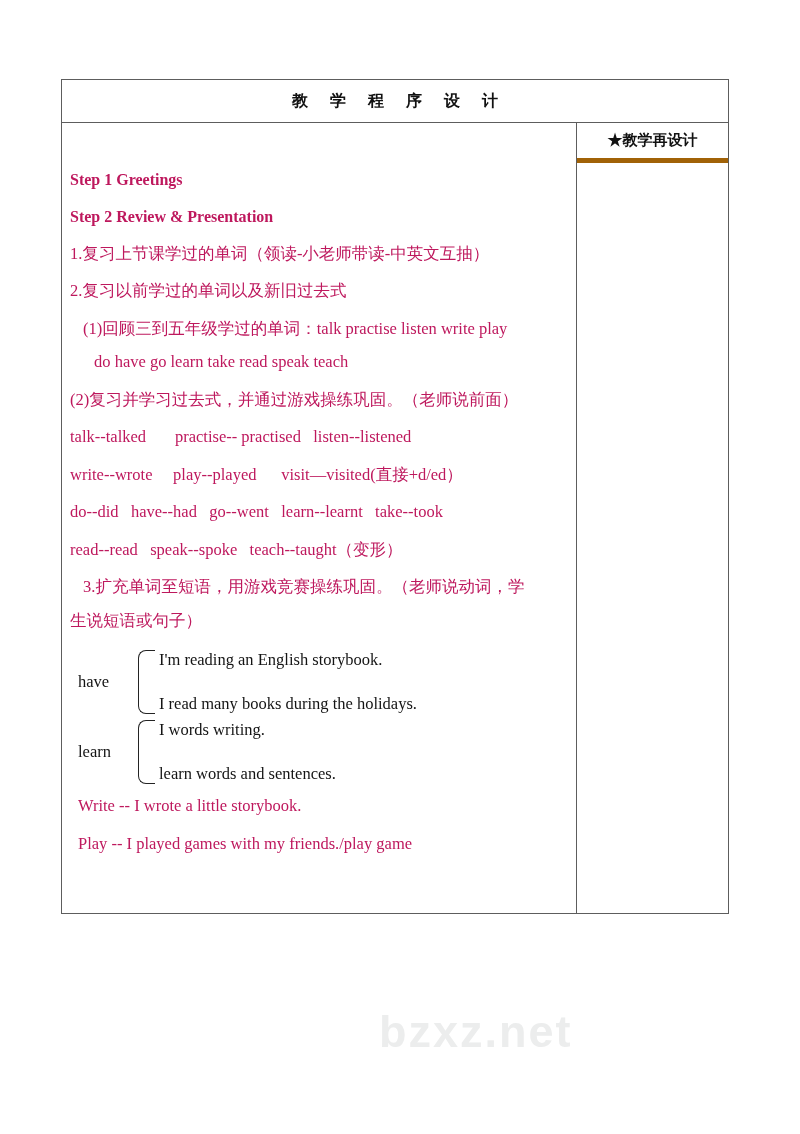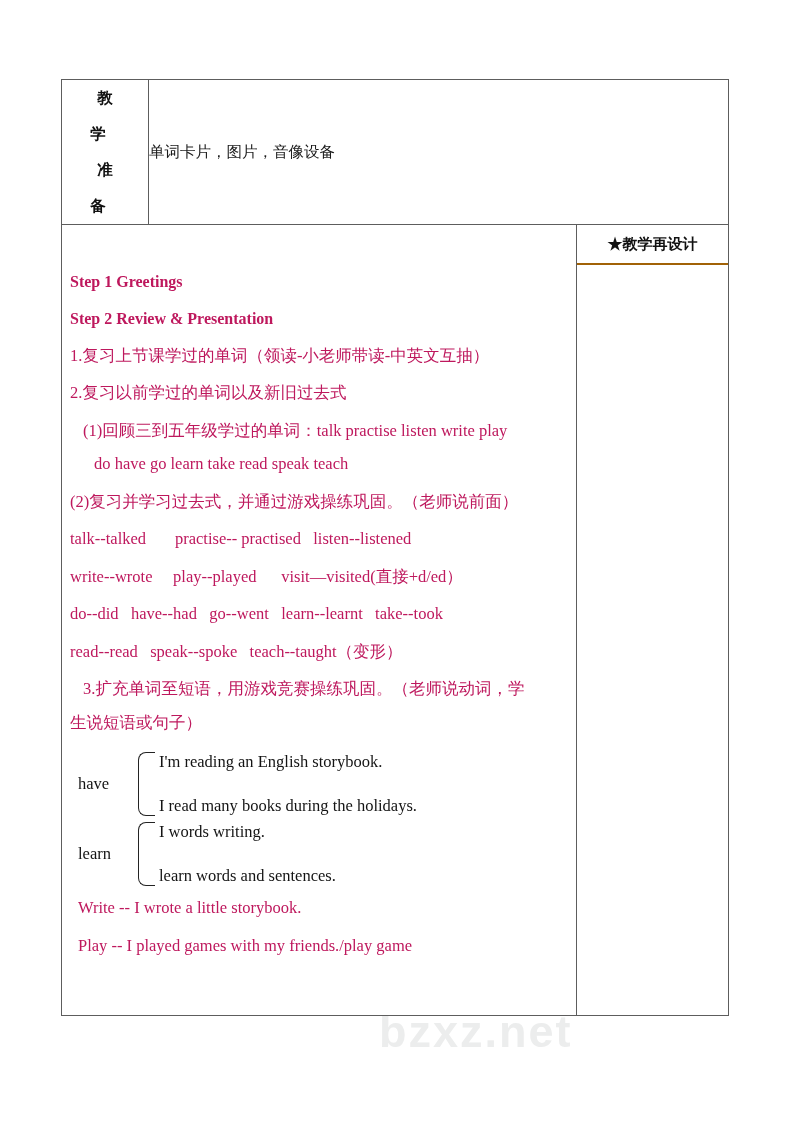--- a/index.html
+++ b/index.html
@@ -92,21 +92,21 @@
     position: relative;
     height: 790px;
   }
   .cell-side {
     width: 151px;
     vertical-align: top;
     padding: 0;
   }
   .side-header {
     height: 40px;
-    border-bottom: 2px solid #a16207;
+    border-bottom: 5px solid #a16207;
     display: flex;
     align-items: center;
     justify-content: center;
     font-weight: bold;
     font-size: 15px;
     color: #111;
     box-sizing: border-box;
   }
   .side-empty {
     height: 750px;
@@ -179,28 +179,26 @@
   }
 </style>
 </head>
 <body>
 
 <div class="watermark">bzxz.net</div>
 
 <table class="doc-table">
   <tbody>
 
+
     <tr>
-      <td class="cell-prep-label">
-        <span class="ln">教  学</span>
-        <span class="ln">准  备</span>
+      <td class="cell-section-title" colspan="3">
+        <span class="spaced">教学程序设计</span>
       </td>
-      <td class="cell-prep-value" colspan="2">单词卡片，图片，音像设备</td>
     </tr>
-
 
     <tr>
       <td class="cell-body" colspan="2">
         <div class="body-inner">
           <div class="line bold">Step 1 Greetings</div>
           <div class="line bold">Step 2 Review &amp; Presentation</div>
 
           <div class="line">1.复习上节课学过的单词（领读-小老师带读-中英文互抽）</div>
           <div class="line">2.复习以前学过的单词以及新旧过去式</div>
           <div class="line tight">(1)回顾三到五年级学过的单词：talk practise listen write play</div>

